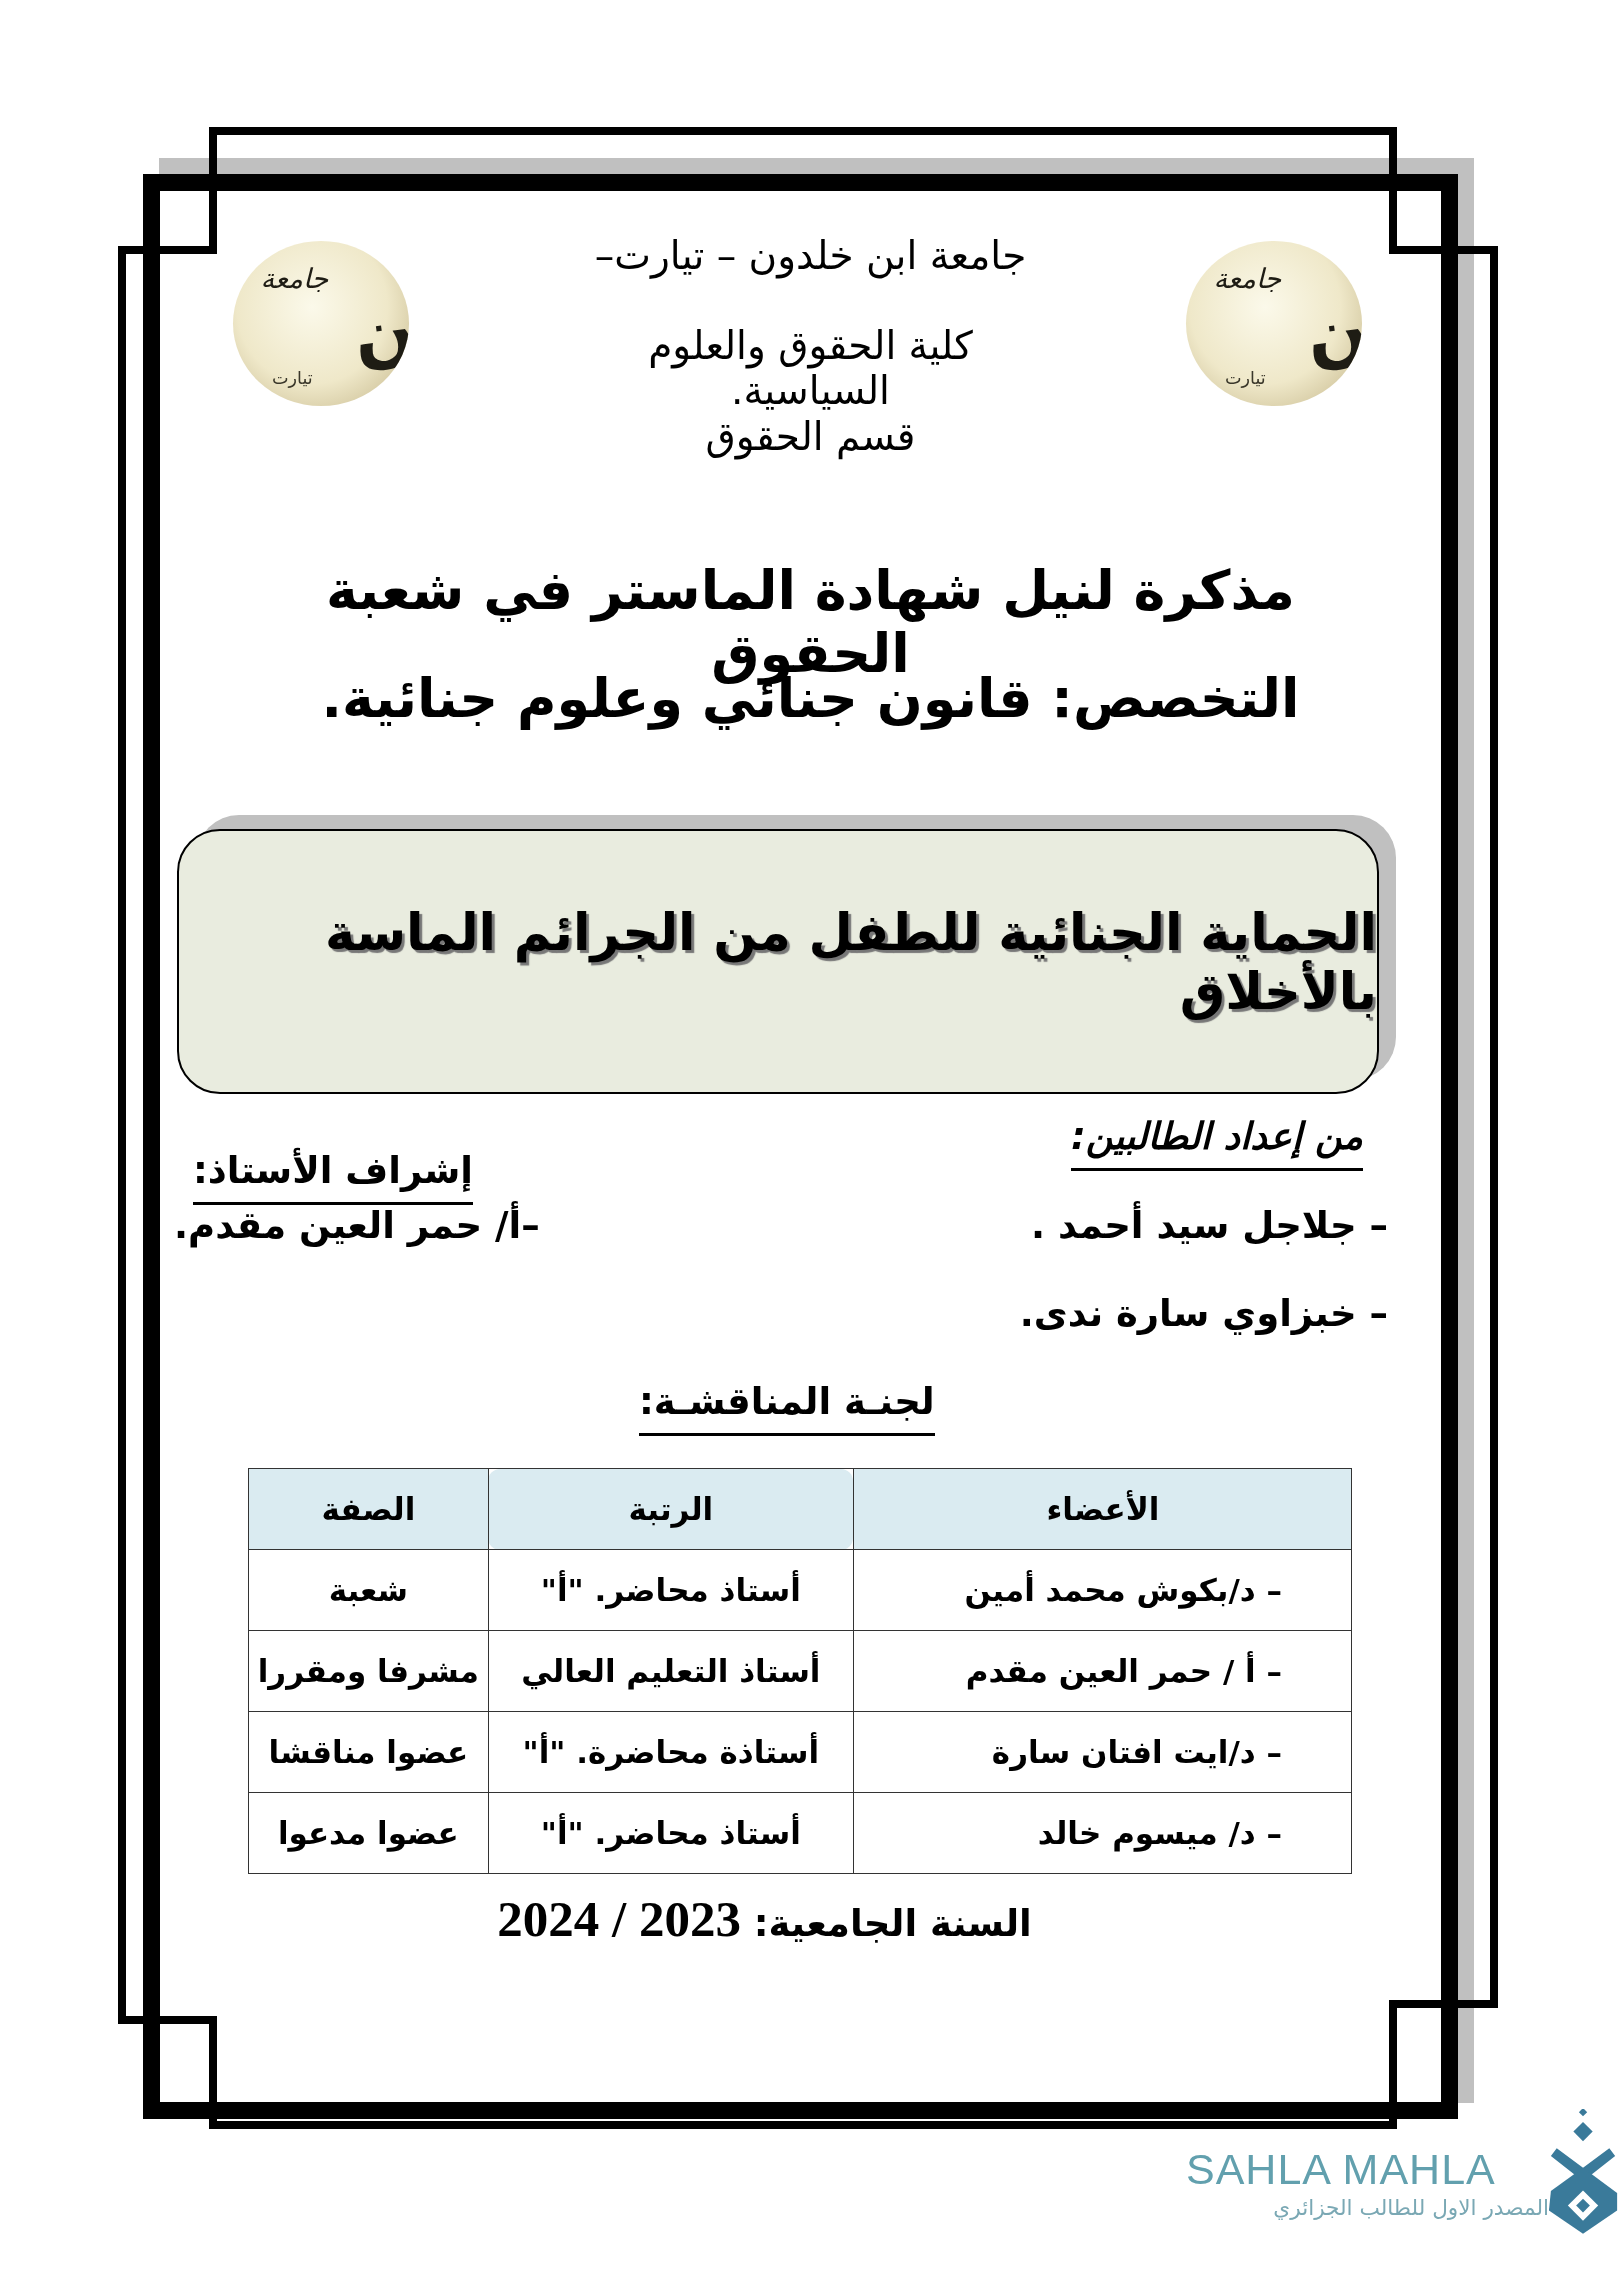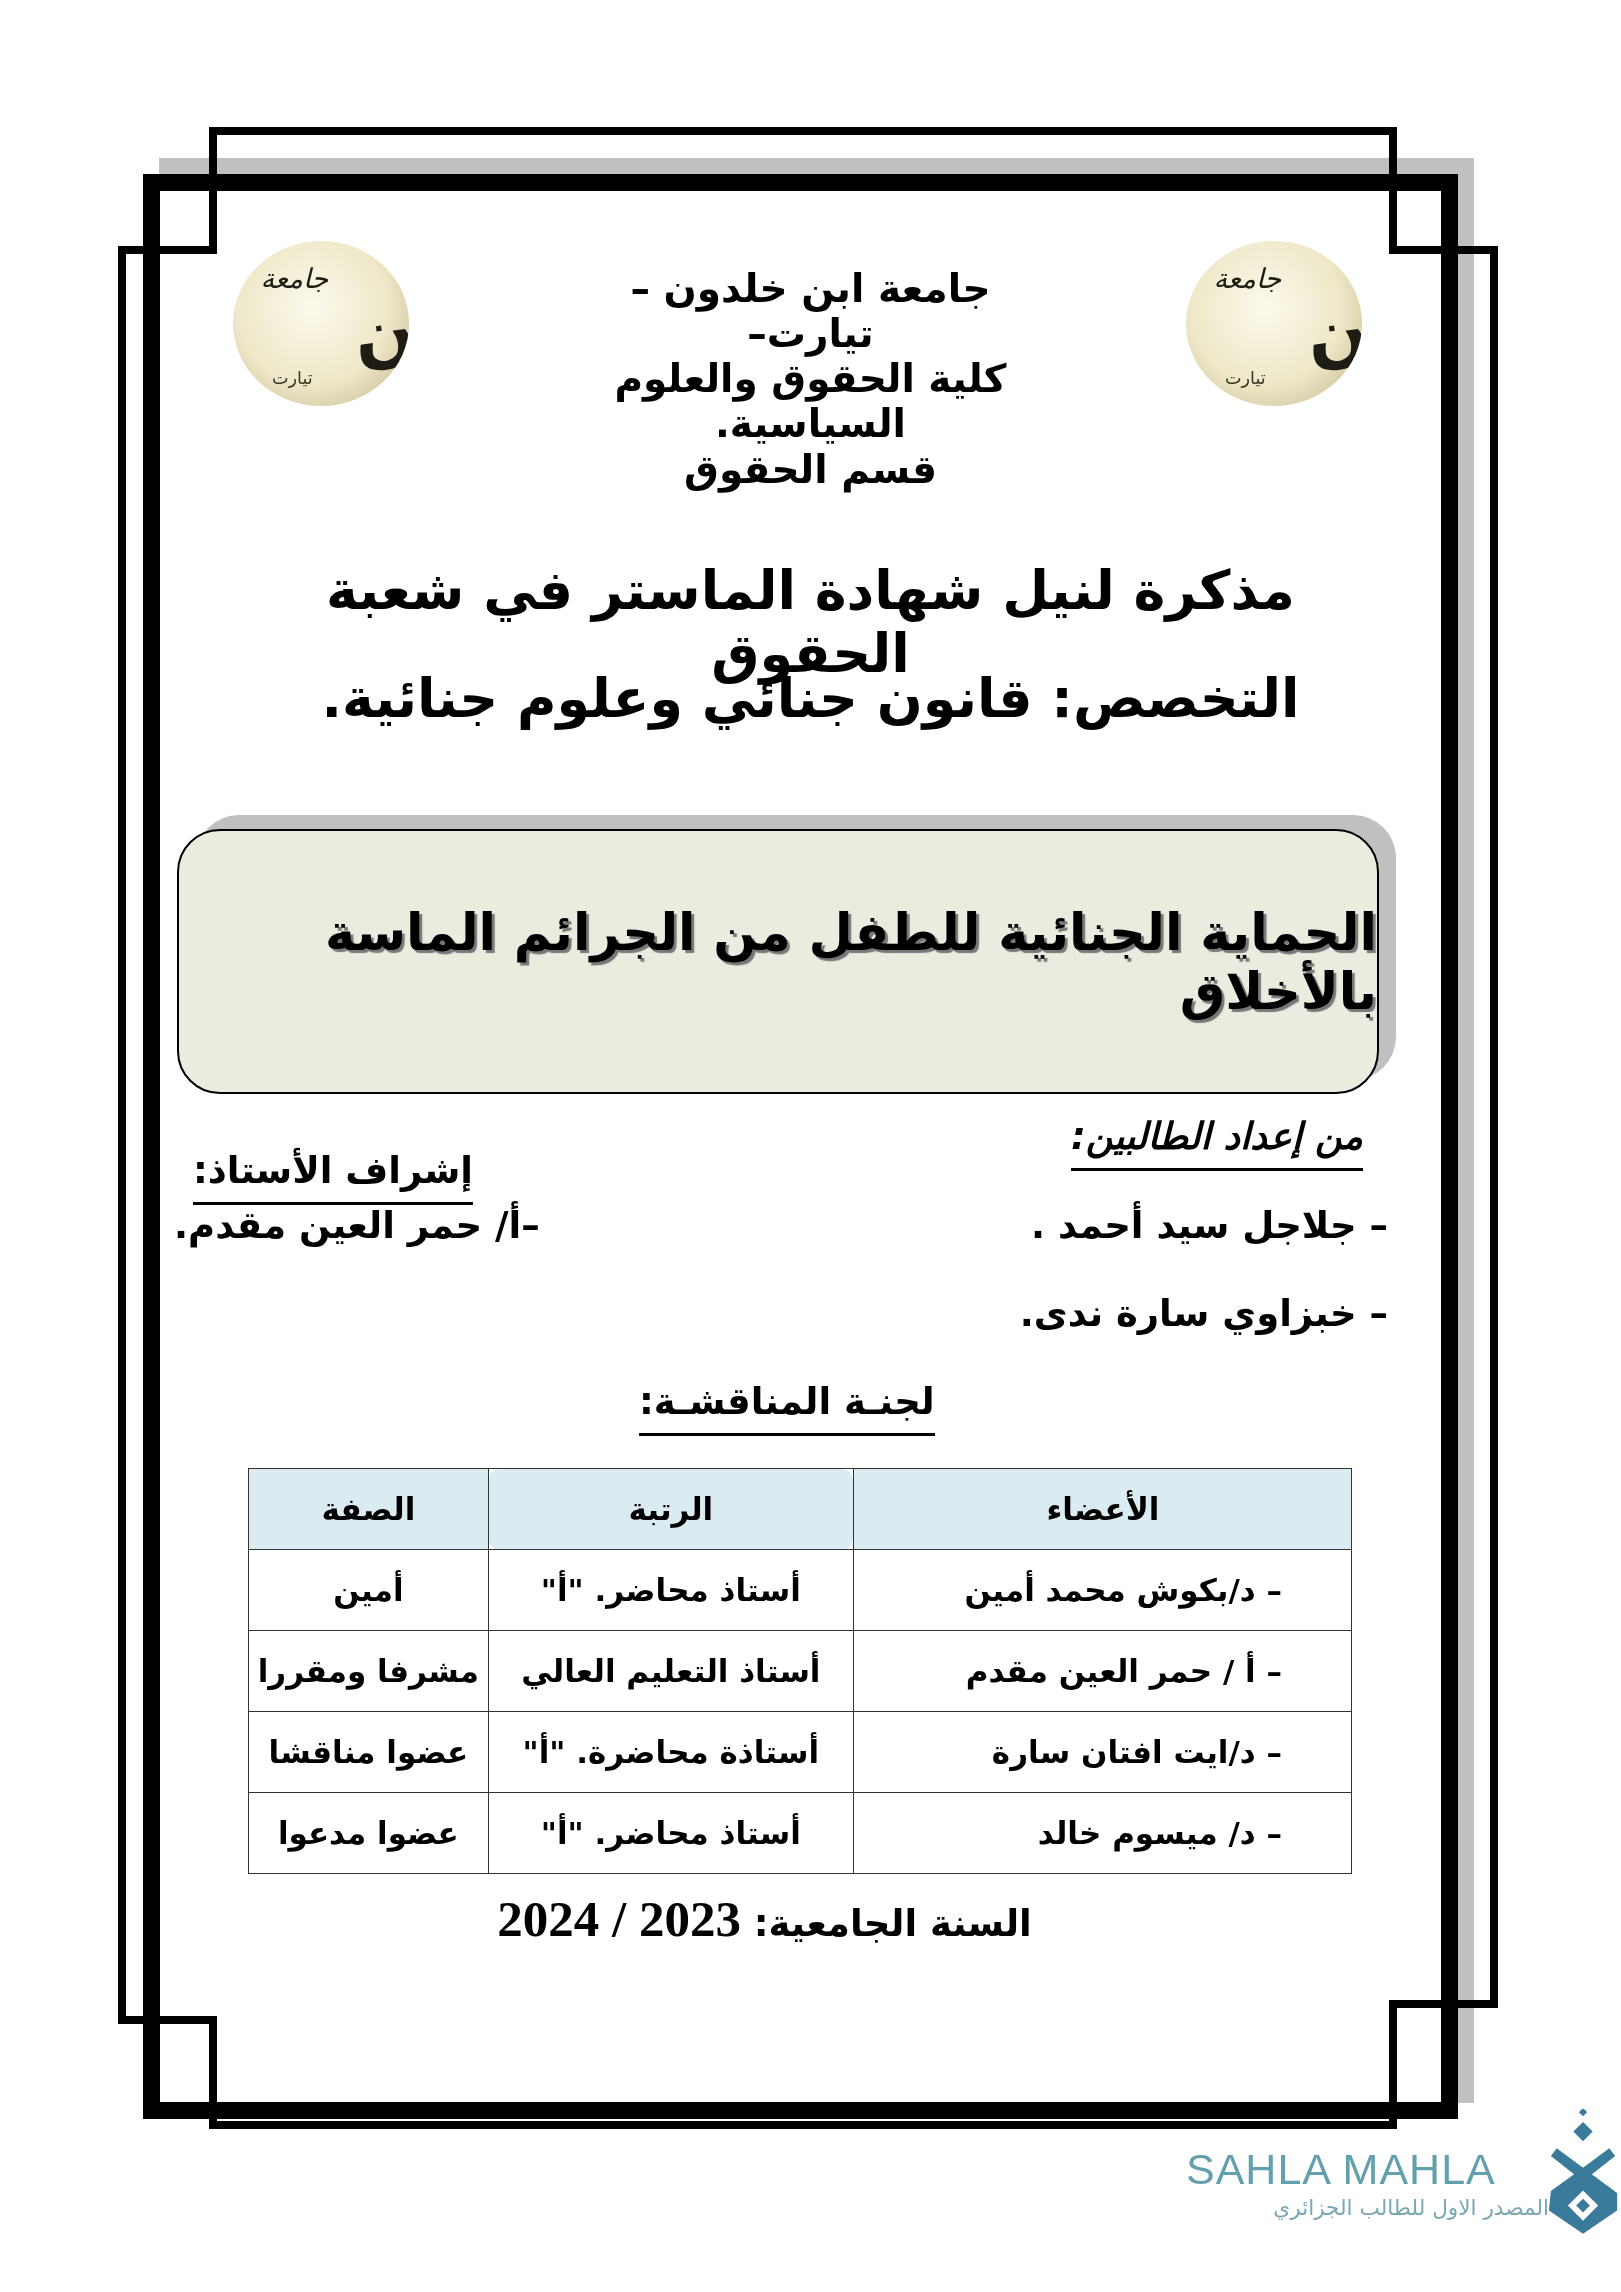--- a/index.html
+++ b/index.html
@@ -3,21 +3,21 @@
 <meta charset="utf-8">
 <style>
   html, body { margin:0; padding:0; background:#ffffff; }
   body { width:1621px; height:2293px; position:relative; overflow:hidden;
          font-family:"DejaVu Sans", "Liberation Sans", sans-serif; color:#000; }
   .abs { position:absolute; }
   .blk { position:absolute; background:#000; }
   .gry { position:absolute; background:#c0c0c0; }
   .rtl { direction:rtl; unicode-bidi:embed; }
 
-  .uni-line { position:absolute; left:588px; width:445px; text-align:center; font-size:39px; font-weight:bold;margin-top:33px; }
+  .uni-line { position:absolute; left:588px; width:445px; text-align:center; font-size:39px; font-weight:normal; }
   .big-line { position:absolute; left:255px; width:1111px; text-align:center; font-size:54px; font-weight:bold; }
 
   .topic-shadow { position:absolute; left:196px; top:815px; width:1200px; height:265px; background:#c0c0c0; border-radius:43px; }
   .topic-box { position:absolute; left:177px; top:829px; width:1202px; height:265px; background:#e9ecdf;
                border:2.5px solid #000; border-radius:43px; box-sizing:border-box;
                display:flex; align-items:center; justify-content:center; }
   .topic-box span { font-size:51px; font-weight:bold; text-shadow:2.9px 2.9px 1px #777; }
 
   .sec-head { position:absolute; font-size:37px; font-weight:bold; padding-bottom:9.8px; border-bottom:3.9px solid #000; }
   .person { position:absolute; font-size:37px; font-weight:bold; white-space:nowrap; }
@@ -106,21 +106,21 @@
 <table class="committee rtl">
   <tbody>
       <tr>
     <th class="col-members" style="text-align:center; padding-right:0;">الأعضاء</th>
     <th class="col-rank">الرتبة</th>
     <th class="col-role">الصفة</th>
   </tr>
   <tr>
     <td class="col-members">–   د/بكوش محمد أمين</td>
     <td class="col-rank">أستاذ محاضر. "أ"</td>
-    <td class="col-role">أمين</td>
+    <td class="col-role">شعبة</td>
   </tr>
   <tr>
     <td class="col-members">–   أ / حمر العين مقدم</td>
     <td class="col-rank">أستاذ التعليم العالي</td>
     <td class="col-role">مشرفا ومقررا</td>
   </tr>
   <tr>
     <td class="col-members">–  د/ايت افتان سارة</td>
     <td class="col-rank">أستاذة محاضرة. "أ"</td>
     <td class="col-role">عضوا مناقشا</td>

